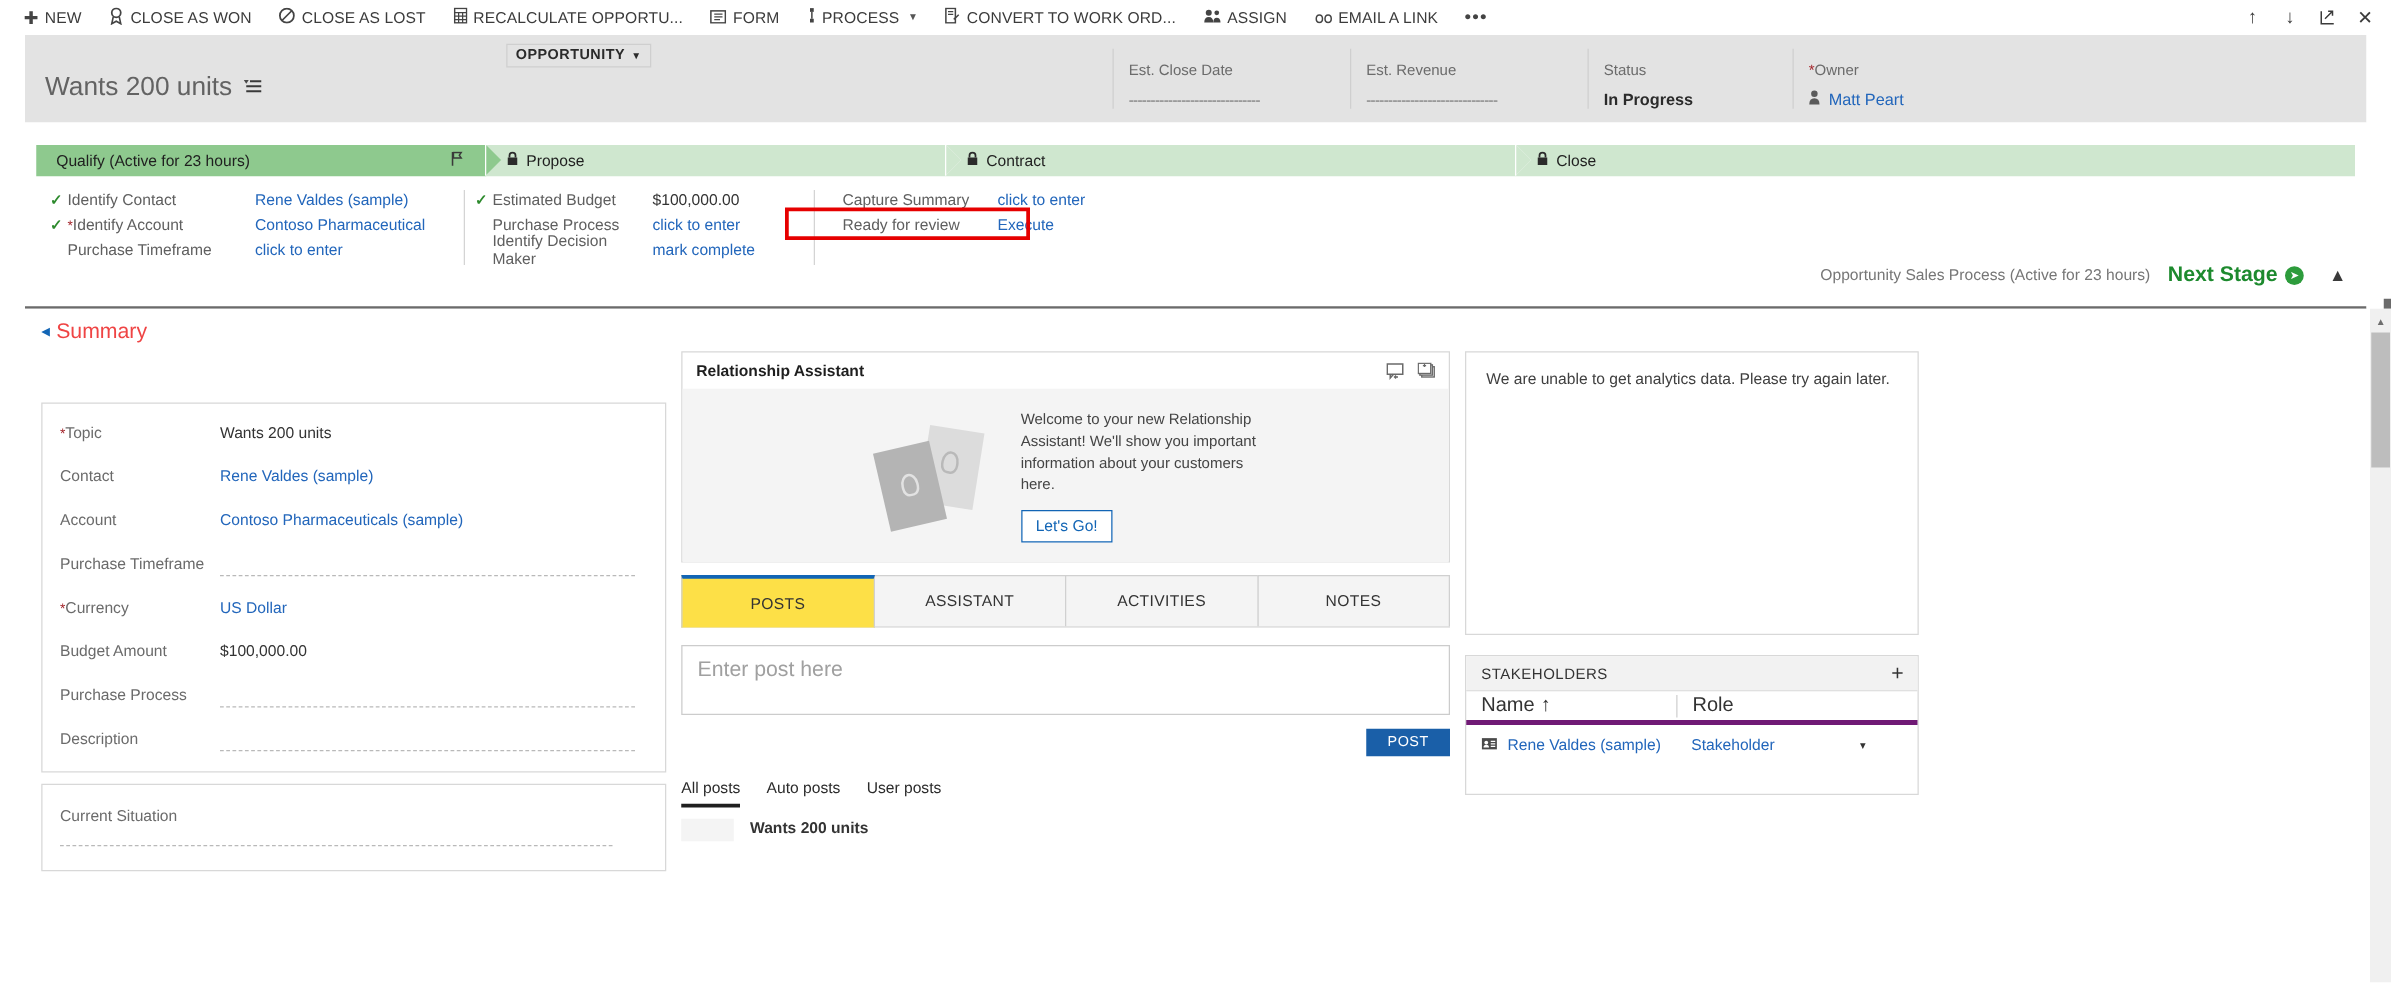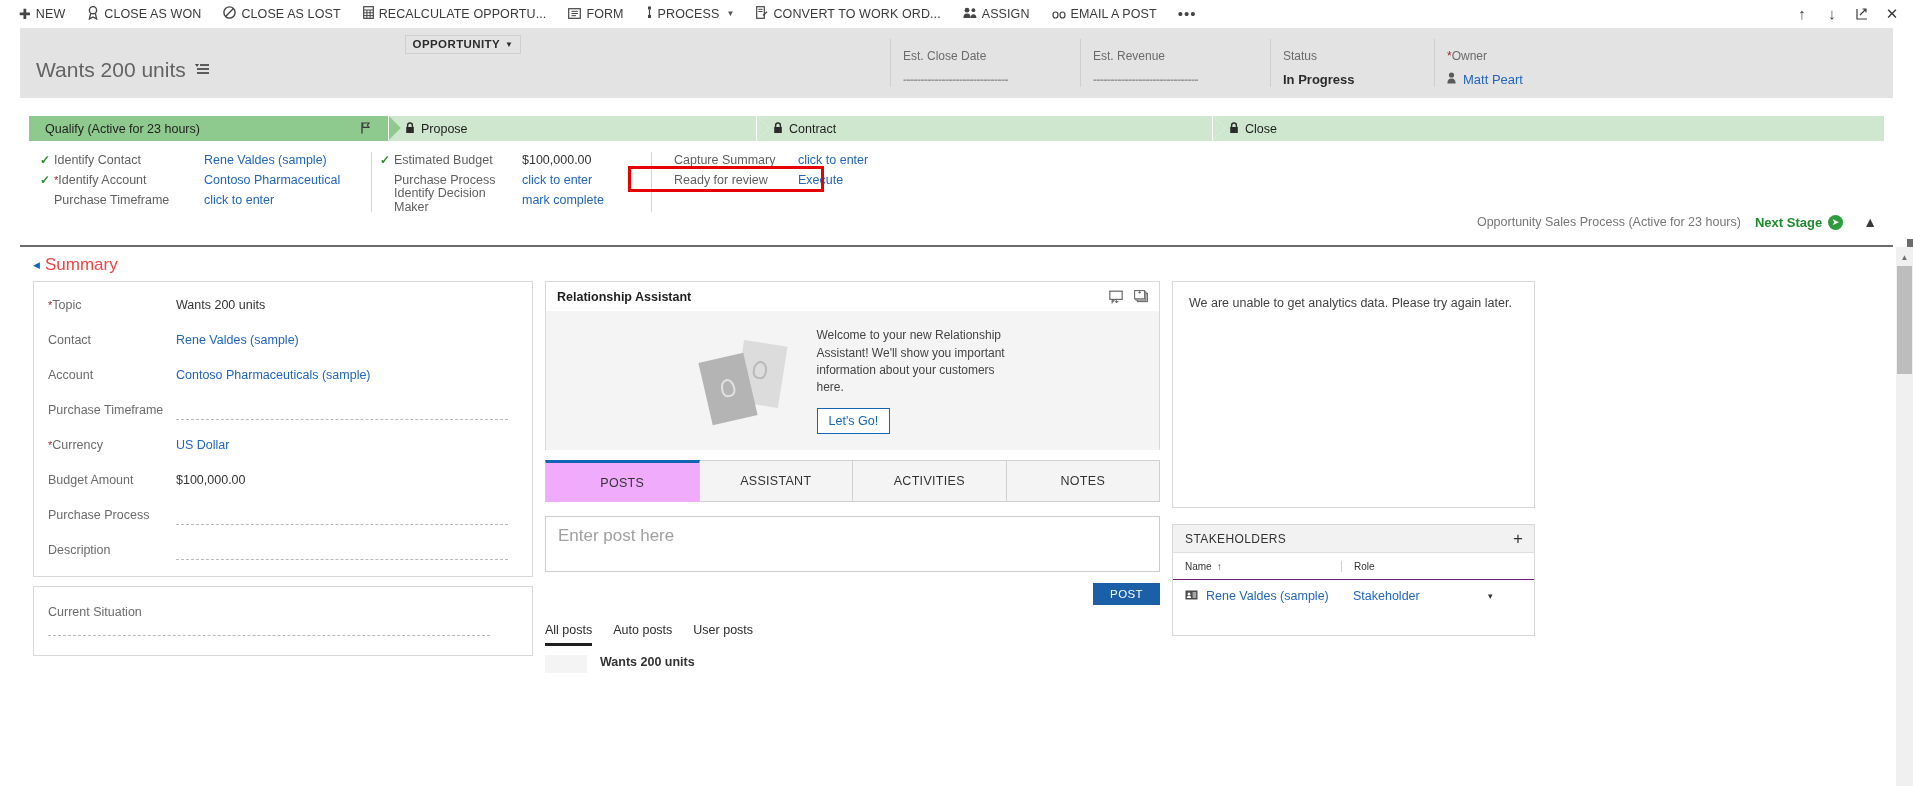--- a/index.html
+++ b/index.html
@@ -111,21 +111,21 @@
   .step .sval { color: #2266bb; cursor: pointer; }
   .step .sval.plain { color: #333; cursor: default; }
   .req-star { color: #a4262c; font-size: 11px; }
 
   .bpf-footer {
     position: absolute; right: 10px; bottom: 8px;
     display: flex; align-items: center; gap: 14px;
   }
   .bpf-proc { font-size: 12.5px; color: #767676; }
   .next-stage { display: flex; align-items: center; gap: 6px; cursor: pointer; }
-  .next-stage .txt { color: #1d8a2e; font-size: 13px; font-weight: bold; }
+  .next-stage .txt { color: #1d8a2e; font-size: 17px; font-weight: bold; }
   .next-stage .circ {
     width: 15px; height: 15px; border-radius: 50%; background: #2d9c3c;
     color: #fff; font-size: 9px; display:flex; align-items:center; justify-content:center;
   }
   .chevron-up { font-size: 14px; color: #3a3a3a; cursor: pointer; padding: 0 6px;}
 
   .red-highlight {
     position: absolute; left: 628px; top: 166px; width: 196px; height: 26px;
     border: 3px solid #e60000; pointer-events: none; z-index: 9;
   }
@@ -143,21 +143,21 @@
 
   
   .col-left { flex: 0 0 500px; }
   .card { border: 1px solid #d8d8d8; background:#fff; }
   .frow { display: flex; align-items: flex-start; padding: 0 14px; height: 35px; }
   .frow .flbl { flex: 0 0 128px; font-size: 12.5px; color: #6b6b6b; padding-top: 10px; }
   .frow .flbl .req { color:#a4262c; font-size:11px; }
   .frow .fval { flex: 1; font-size: 12.5px; color: #333; padding-top: 10px; }
   .frow .fval.link { color: #2266bb; cursor: pointer; }
   .dashline { display:block; border-bottom: 1px dashed #b9b9b9; height: 1px; margin-top: 16px; width: 97%; }
-  .card.summary-card { padding: 6px 0 8px 0; }
+  .card.summary-card { padding: 6px 0 8px 0; margin-top: 41px; }
   .card.situation-card { margin-top: 9px; padding: 18px 0 8px 0; }
   .frow.tall { height: 42px; flex-direction: column; }
   .frow.tall .flbl { padding-top: 0; }
 
   
   .col-mid { flex: 0 0 615px; margin-left: 12px; }
   .ra-card { border: 1px solid #d8d8d8; background:#fff; height: 169px; }
   .ra-head { display: flex; align-items: center; height: 29px; padding: 0 10px 0 11px; }
   .ra-head .title { font-size: 12.5px; font-weight: bold; color:#1f1f1f; }
   .ra-head .icons { margin-left:auto; display:flex; gap: 10px; }
@@ -184,21 +184,21 @@
     color:#1265b5; font-size: 12.5px; padding: 5px 11px; cursor:pointer;
   }
 
   .tabs { display:flex; border-bottom: 1px solid #d0d0d0; margin-top: 10px; }
   .tab {
     flex: 1; text-align:center; font-size: 12.5px; color:#333;
     padding: 13px 0 12px 0; background:#f4f4f4; border: 1px solid #d0d0d0;
     border-bottom: none; margin-left: -1px; cursor: pointer; letter-spacing:.3px;
   }
   .tab:first-child { margin-left: 0; }
-  .tab.active { background:#f0abfc; border-top: 3px solid #1265b5; position:relative; z-index:2; margin-bottom:-1px; }
+  .tab.active { background:#fde047; border-top: 3px solid #1265b5; position:relative; z-index:2; margin-bottom:-1px; }
 
   .post-box {
     margin-top: 14px; border: 1px solid #cccccc; height: 56px;
     padding: 9px 12px; font-size: 17px; color:#a0a0a0; cursor:text;
   }
   .post-btn-row { display:flex; justify-content:flex-end; margin-top: 11px; }
   .post-btn {
     background:#1a5fa8; color:#fff; font-size: 11.5px; letter-spacing:.4px;
     padding: 5px 17px; border:none; cursor:pointer;
   }
@@ -217,21 +217,21 @@
     width: 363px;
   }
   .analytics-msg { font-size: 12.5px; color:#3f3f3f; }
   .stake-card { border: 1px solid #d8d8d8; background:#fff; margin-top: 16px; width: 363px; }
   .stake-head {
     display:flex; align-items:center; background:#f2f2f2;
     height: 28px; padding: 0 11px 0 12px; border-bottom:1px solid #e0e0e0;
   }
   .stake-head .t { font-size: 12px; color:#333; letter-spacing:.4px; }
   .stake-head .plus { margin-left:auto; font-size: 17px; color:#333; cursor:pointer; line-height:1; }
-  .stake-thead { display:flex; height: 27px; align-items:center; border-bottom:1px solid #701a75; font-size:10px; color:#333;}
+  .stake-thead { display:flex; height: 27px; align-items:center; border-bottom:4px solid #701a75; font-size:16px; color:#333;}
   .stake-th { padding-left: 12px; position:relative; display:flex; align-items:center; gap:5px; }
   .stake-th.c1 { flex: 0 0 168px; }
   .stake-th.c2 { flex: 0 0 135px; border-left:1px solid #d0d0d0; }
   .stake-th.c3 { flex: 1; border-left:1px solid #d0d0d0; }
   .stake-row { display:flex; align-items:center; height: 32px; font-size:12.5px; }
   .stake-td { padding-left: 12px; display:flex; align-items:center; gap:8px; }
   .stake-td.c1 { flex: 0 0 168px; }
   .stake-td.c2 { flex: 0 0 135px; }
   .stake-td.c3 { flex: 1; }
   .stake-td .lnk { color:#2266bb; cursor:pointer; }
@@ -337,21 +337,21 @@
       </span>
       <span>ASSIGN</span>
     </div>
     <div class="cmd">
       <span class="glyph">
         <svg width="14" height="8" viewBox="0 0 14 8">
             <path d="M6 4 Q6 1 3.5 1 Q1 1 1 4 Q1 7 3.5 7 Q6 7 6 4 Z" fill="none" stroke="#444" stroke-width="1.2"></path>
             <path d="M8 4 Q8 1 10.5 1 Q13 1 13 4 Q13 7 10.5 7 Q8 7 8 4 Z" fill="none" stroke="#444" stroke-width="1.2"></path>
           </svg>
       </span>
-      <span>EMAIL A POST</span>
+      <span>EMAIL A LINK</span>
     </div>
     <div class="cmd-ellipsis">•••</div>
 
     <div class="cmd-right">
       <div class="cmd-ic">↑</div>
       <div class="cmd-ic">↓</div>
       <div class="cmd-ic">
         <svg width="12" height="12" viewBox="0 0 12 12">
             <path d="M1 1 L1 11 L11 11" fill="none" stroke="#3b3b3b" stroke-width="1.2"></path>
             <path d="M4 7 L10 1 M6.5 1 L10 1 L10 4.5" fill="none" stroke="#3b3b3b" stroke-width="1.2"></path>

